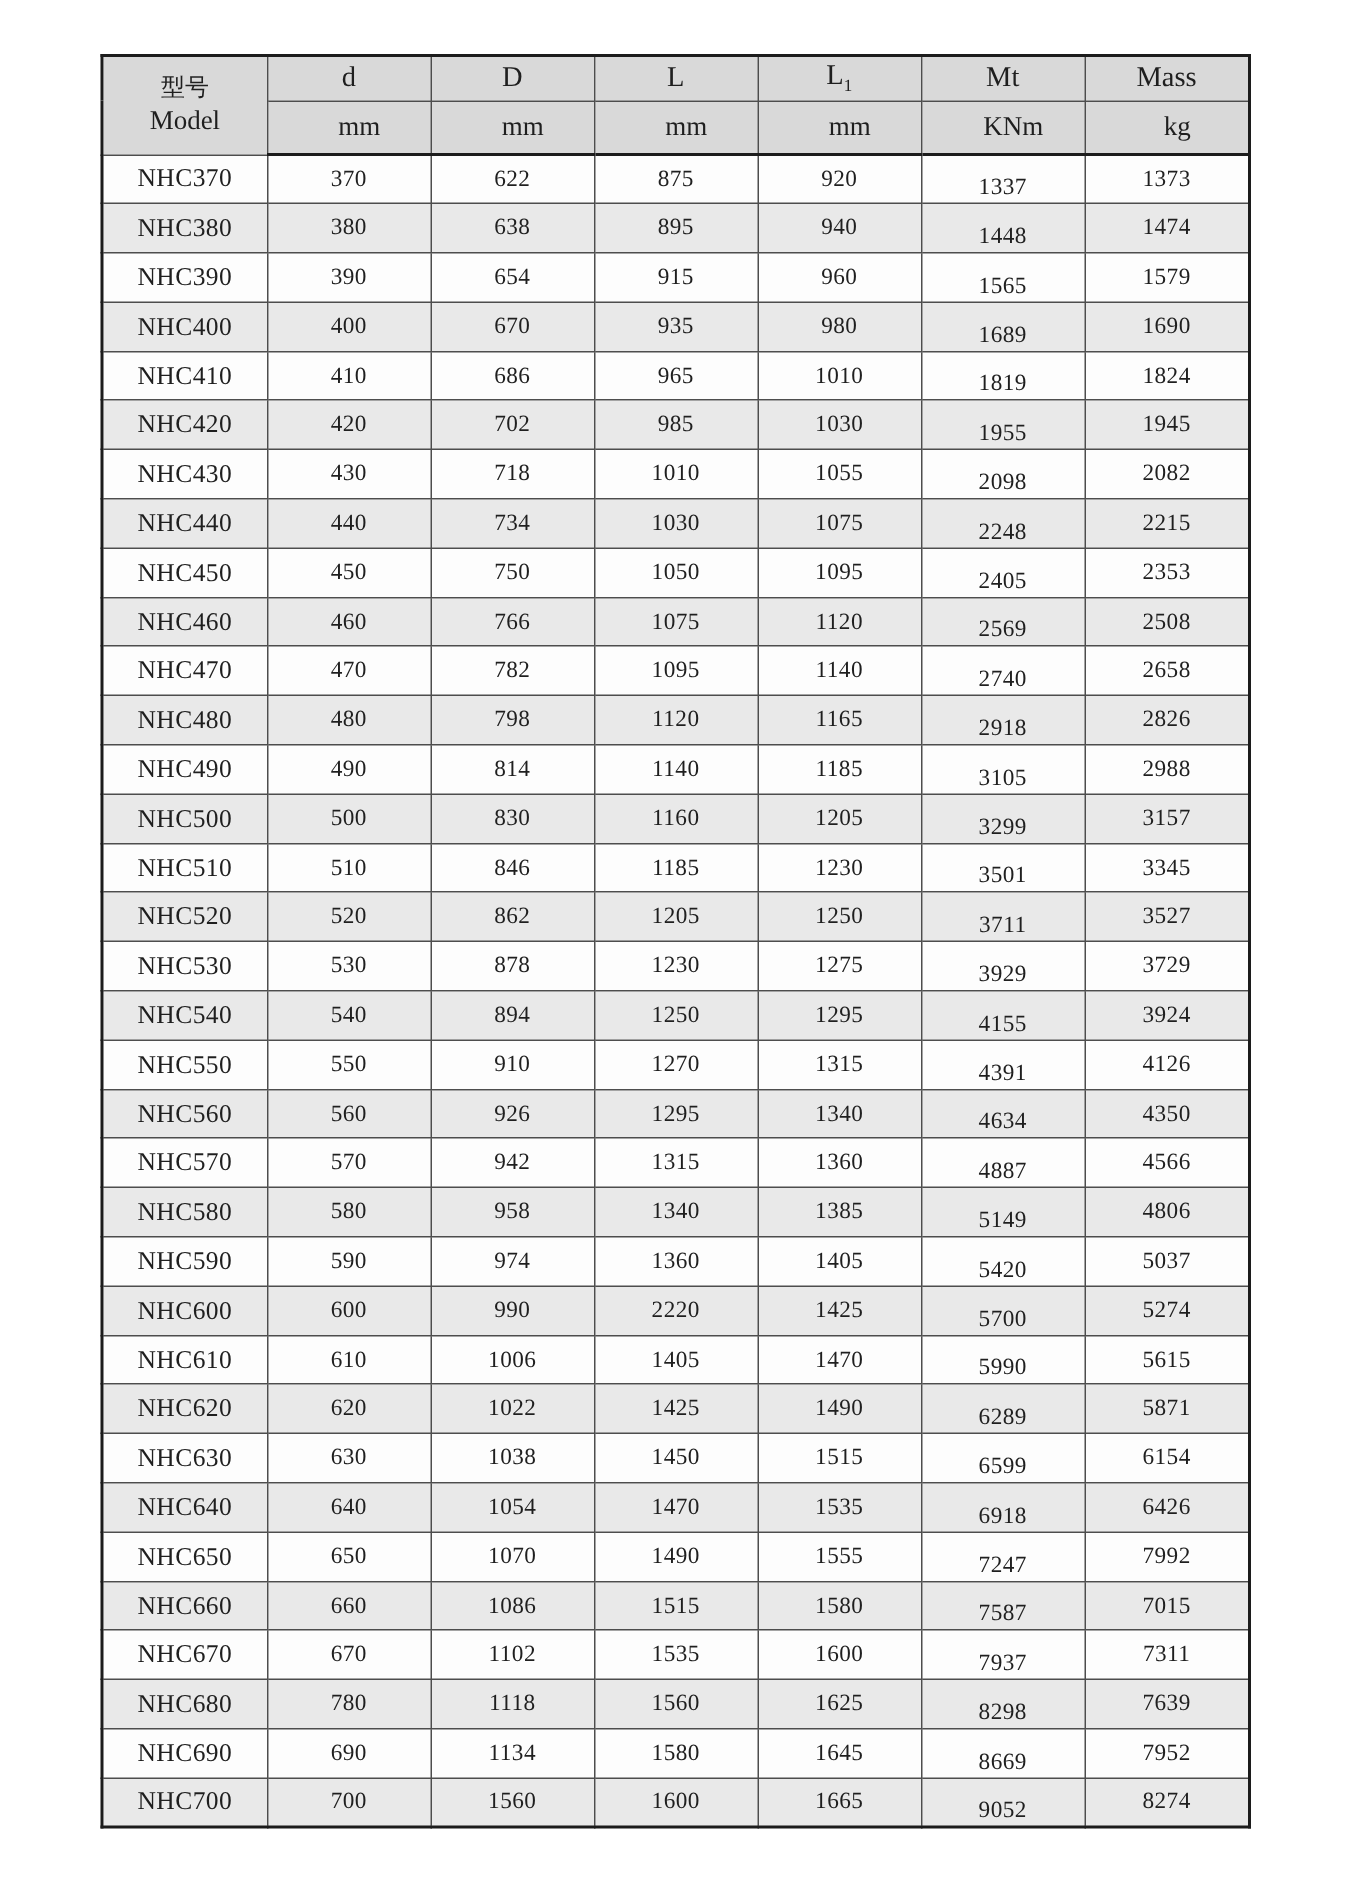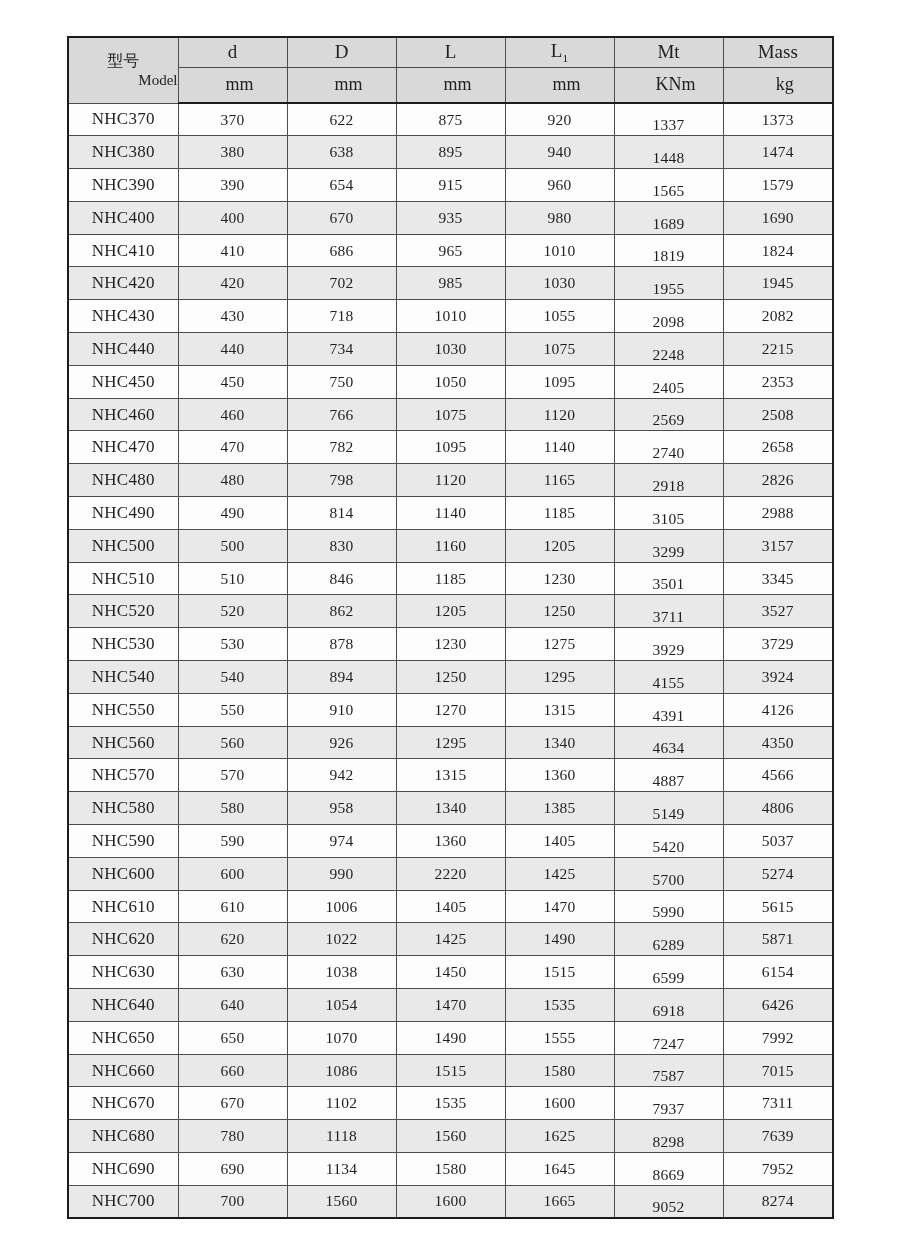--- a/index.html
+++ b/index.html
@@ -41,21 +41,21 @@
     font-weight:normal;
     margin-left:45px;
   }
   tr.hdr-labels th{height:30px;font-size:19px;}
   tr.hdr-units th{height:36px;font-size:18px;border-bottom:2px solid var(--border-outer);padding-left:14px;}
   th.model-th{
     font-size:17px;line-height:1.25;
     vertical-align:middle;
   }
   th.model-th .zh{font-size:16px;}
-  th.model-th .en{font-size:15px;text-align:right;}
+  th.model-th .en{font-size:18px;}
   .hdr-labels sub{font-size:0.6em;}
   tbody td{
     height:32.8px;
     font-size:15.5px;
     letter-spacing:0.3px;
   }
   tbody tr:nth-child(even) td{background:var(--row-alt-bg);}
   tbody tr:nth-child(odd) td{background:var(--row-bg);}
   tbody td.mt-cell{
     vertical-align:bottom;

